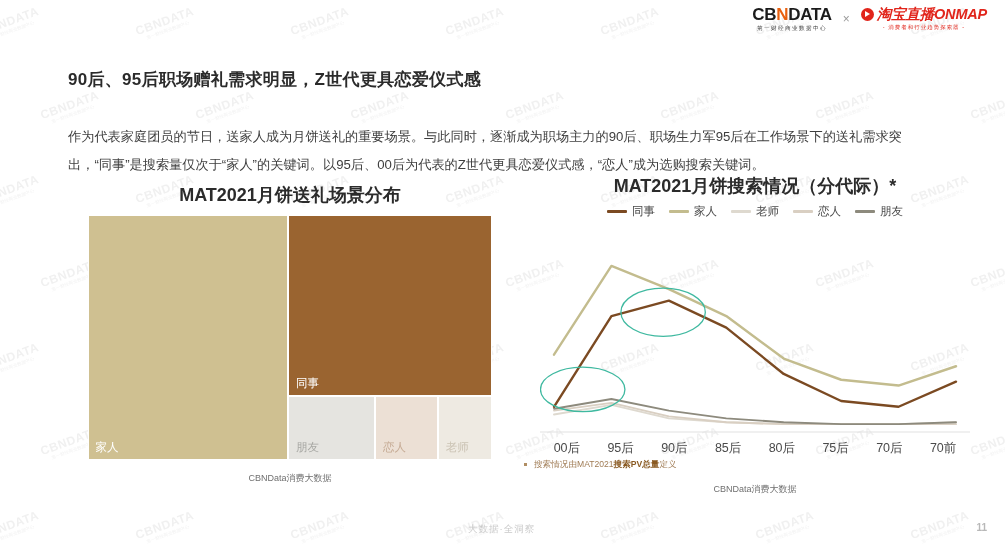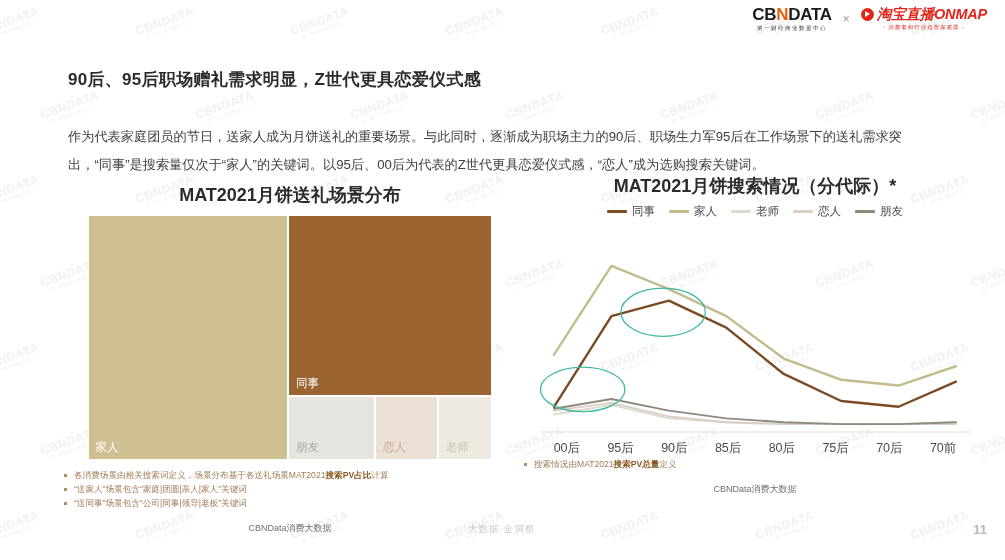--- a/index.html
+++ b/index.html
@@ -72,21 +72,21 @@
   .xt{flex:1;text-align:center;font-size:12.5px;color:#4a4a4a;}
 
   .notesR{margin-top:0;padding-left:14px;}
   .noteR{position:relative;font-size:8.6px;color:#a07c55;line-height:14px;white-space:nowrap;}
   .noteR:before{content:"";position:absolute;left:-10px;top:5.5px;width:3px;height:3px;background:#b08e63;}
   .noteR b{color:#8a5a22;font-weight:bold;}
 
   
   .footer{position:absolute;left:0;bottom:12px;width:1005px;height:34px;z-index:5;}
   .f-left{position:absolute;left:468px;top:9px;font-size:9.5px;color:#c9c9c9;letter-spacing:1px;}
-  .f-page{position:absolute;right:18px;top:8px;font-size:13px;color:#b8b8b8;font-weight:bold;}
+  .f-page{position:absolute;right:18px;top:8px;font-size:10px;color:#b8b8b8;font-weight:bold;}
 </style>
 </head>
 <body>
 
 <div class="wm-layer" id="wmLayer">
     <div class="wm" style="left: -20px; top: 14px;">CBNDATA<small>第一财经商业数据中心</small></div>
     <div class="wm" style="left: 135px; top: 14px;">CBNDATA<small>第一财经商业数据中心</small></div>
     <div class="wm" style="left: 290px; top: 14px;">CBNDATA<small>第一财经商业数据中心</small></div>
     <div class="wm" style="left: 445px; top: 14px;">CBNDATA<small>第一财经商业数据中心</small></div>
     <div class="wm" style="left: 600px; top: 14px;">CBNDATA<small>第一财经商业数据中心</small></div>
@@ -169,25 +169,20 @@
       <div class="tm-cell" style="left: 49.5%; top: 74%; width: 21.5%; height: 26%; background: rgb(229, 228, 224);">
         <span class="tm-lab" style="color: rgb(168, 168, 164);">朋友</span>
       </div>
       <div class="tm-cell" style="left: 71%; top: 74%; width: 15.5%; height: 26%; background: rgb(236, 224, 213);">
         <span class="tm-lab" style="color: rgb(198, 171, 149);">恋人</span>
       </div>
       <div class="tm-cell" style="left: 86.5%; top: 74%; width: 13.5%; height: 26%; background: rgb(238, 234, 226);">
         <span class="tm-lab" style="color: rgb(203, 195, 180);">老师</span>
       </div>
     </div>
-  <div class="notes" id="notesL">
-      <div class="note"><span>各消费场景由相关搜索词定义，场景分布基于各送礼场景MAT2021</span><b>搜索PV占比</b><span>计算</span></div>
-      <div class="note"><span>“送家人”场景包含“家庭|团圆|亲人|家人”关键词</span><span></span></div>
-      <div class="note"><span>“送同事”场景包含“公司|同事|领导|老板”关键词</span><span></span></div>
-    </div>
   <div class="src">CBNData消费大数据</div>
 </div>
 
 <div class="panelR">
   <div class="ch-title">MAT2021月饼搜索情况（分代际）*</div>
   <div class="legend" id="legend">
       <div class="lg">
         <span class="lg-line" style="background: rgb(123, 74, 34);"></span>
         <span>同事</span>
       </div>

